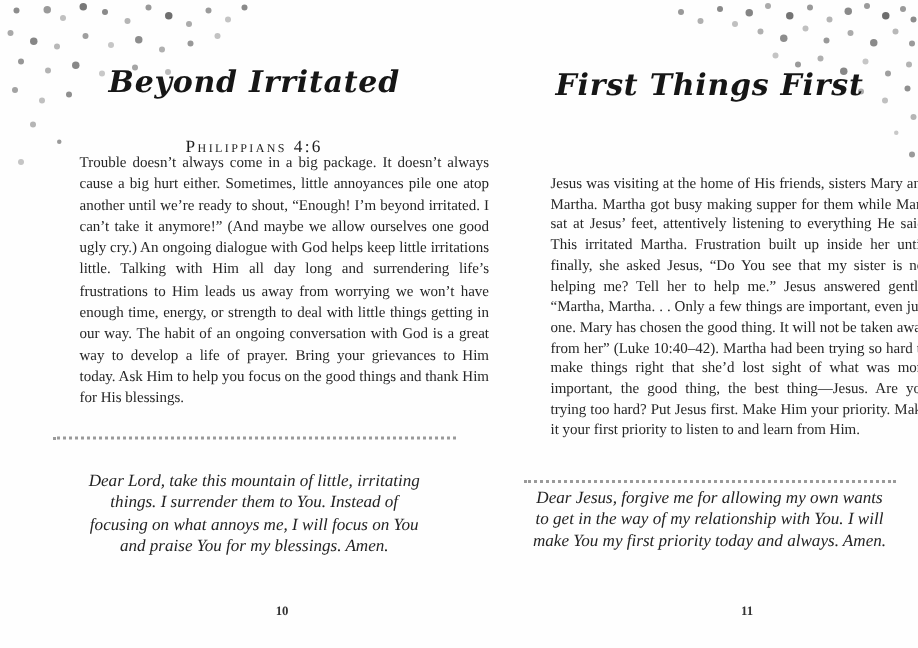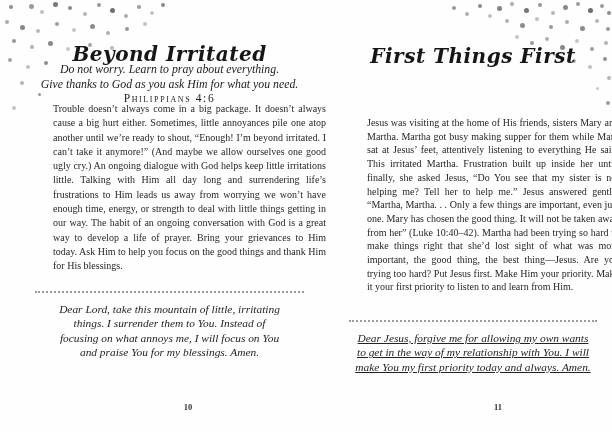--- a/index.html
+++ b/index.html
@@ -52,20 +52,21 @@
     position:absolute;left:2px;right:2px;height:0;
     border-top:2px dotted #9a9a9a;
   }
   .prayer{
     position:absolute;left:0;width:100%;
     text-align:center;
     font-style:italic;
     font-size:11.4px;line-height:14.4px;
     color:#232323;
     white-space:pre-line;
+    margin-top:12px;
   }
   .page-number{
     position:absolute;top:402px;width:20px;
     text-align:center;
     font-size:8.5px;font-weight:bold;
     color:#333;
     margin-left:40px;
   }
   #page-number-left{left:138px;}
   #page-number-right{left:448px;}
@@ -141,36 +142,34 @@
       <span class="dot" style="left: 572px; top: 59px; width: 4px; height: 4px; background: rgb(171, 171, 171);"></span>
       <span class="dot" style="left: 588px; top: 65px; width: 4px; height: 4px; background: rgb(192, 192, 192);"></span>
       <span class="dot" style="left: 603px; top: 57px; width: 4px; height: 4px; background: rgb(143, 143, 143);"></span>
       <span class="dot" style="left: 607px; top: 76px; width: 4px; height: 4px; background: rgb(181, 181, 181);"></span>
       <span class="dot" style="left: 596px; top: 87px; width: 3px; height: 3px; background: rgb(200, 200, 200);"></span>
       <span class="dot" style="left: 606px; top: 101px; width: 4px; height: 4px; background: rgb(154, 154, 154);"></span>
     </div>
 
   <div class="page" id="page-left">
     <h1 class="chapter-title" style="top:29px;">Beyond Irritated</h1>
-    <div class="epigraph" style="top:62px;">Do not worry. Learn to pray about everything.
-Give thanks to God as you ask Him for what you need.</div>
     <div class="scripture-ref" style="top:92px;">Philippians 4:6</div>
     <div class="body-text" style="top:102px;">Trouble doesn’t always come in a big package. It doesn’t always cause a big hurt either. Sometimes, little annoyances pile one atop another until we’re ready to shout, “Enough! I’m beyond irritated. I can’t take it anymore!” (And maybe we allow ourselves one good ugly cry.) An ongoing dialogue with God helps keep little irritations little. Talking with Him all day long and surrendering life’s frustrations to Him leads us away from worrying we won’t have enough time, energy, or strength to deal with little things getting in our way. The habit of an ongoing conversation with God is a great way to develop a life of prayer. Bring your grievances to Him today. Ask Him to help you focus on the good things and thank Him for His blessings.</div>
     <div class="divider" style="top:291px;"></div>
     <div class="prayer" style="top:302px;">Dear Lord, take this mountain of little, irritating
 things. I surrender them to You. Instead of
 focusing on what annoys me, I will focus on You
 and praise You for my blessings. Amen.</div>
   </div>
 
   <div class="page" id="page-right">
     <h1 class="chapter-title" style="top:31px;">First Things First</h1>
     <div class="body-text" style="top:116px;">Jesus was visiting at the home of His friends, sisters Mary and Martha. Martha got busy making supper for them while Mary sat at Jesus’ feet, attentively listening to everything He said. This irritated Martha. Frustration built up inside her until, finally, she asked Jesus, “Do You see that my sister is not helping me? Tell her to help me.” Jesus answered gently, “Martha, Martha. . . Only a few things are important, even just one. Mary has chosen the good thing. It will not be taken away from her” (Luke 10:40–42). Martha had been trying so hard to make things right that she’d lost sight of what was more important, the good thing, the best thing—Jesus. Are you trying too hard? Put Jesus first. Make Him your priority. Make it your first priority to listen to and learn from Him.</div>
     <div class="divider" style="top:320px;"></div>
-    <div class="prayer" style="top:331px;text-decoration:underline;">Dear Jesus, forgive me for allowing my own wants
+    <div class="prayer" style="top:313px;">Dear Jesus, forgive me for allowing my own wants
 to get in the way of my relationship with You. I will
 make You my first priority today and always. Amen.</div>
   </div>
 
   <div class="page-number" id="page-number-left">10</div>
   <div class="page-number" id="page-number-right">11</div>
 
 </div>
 
 </body></html>

